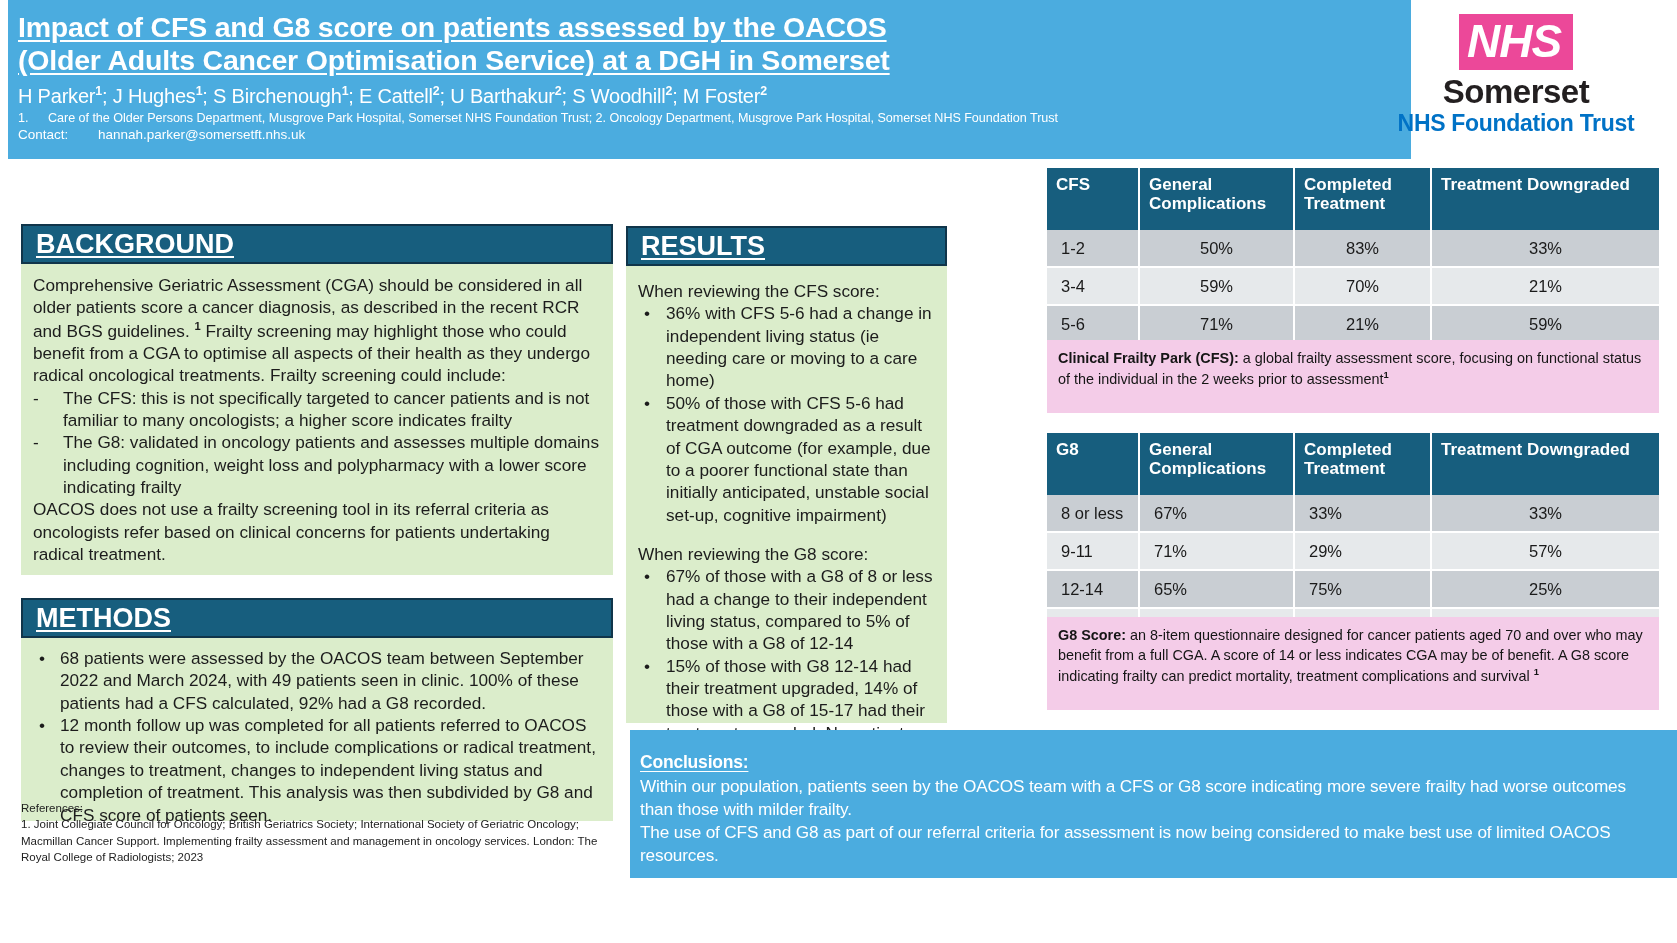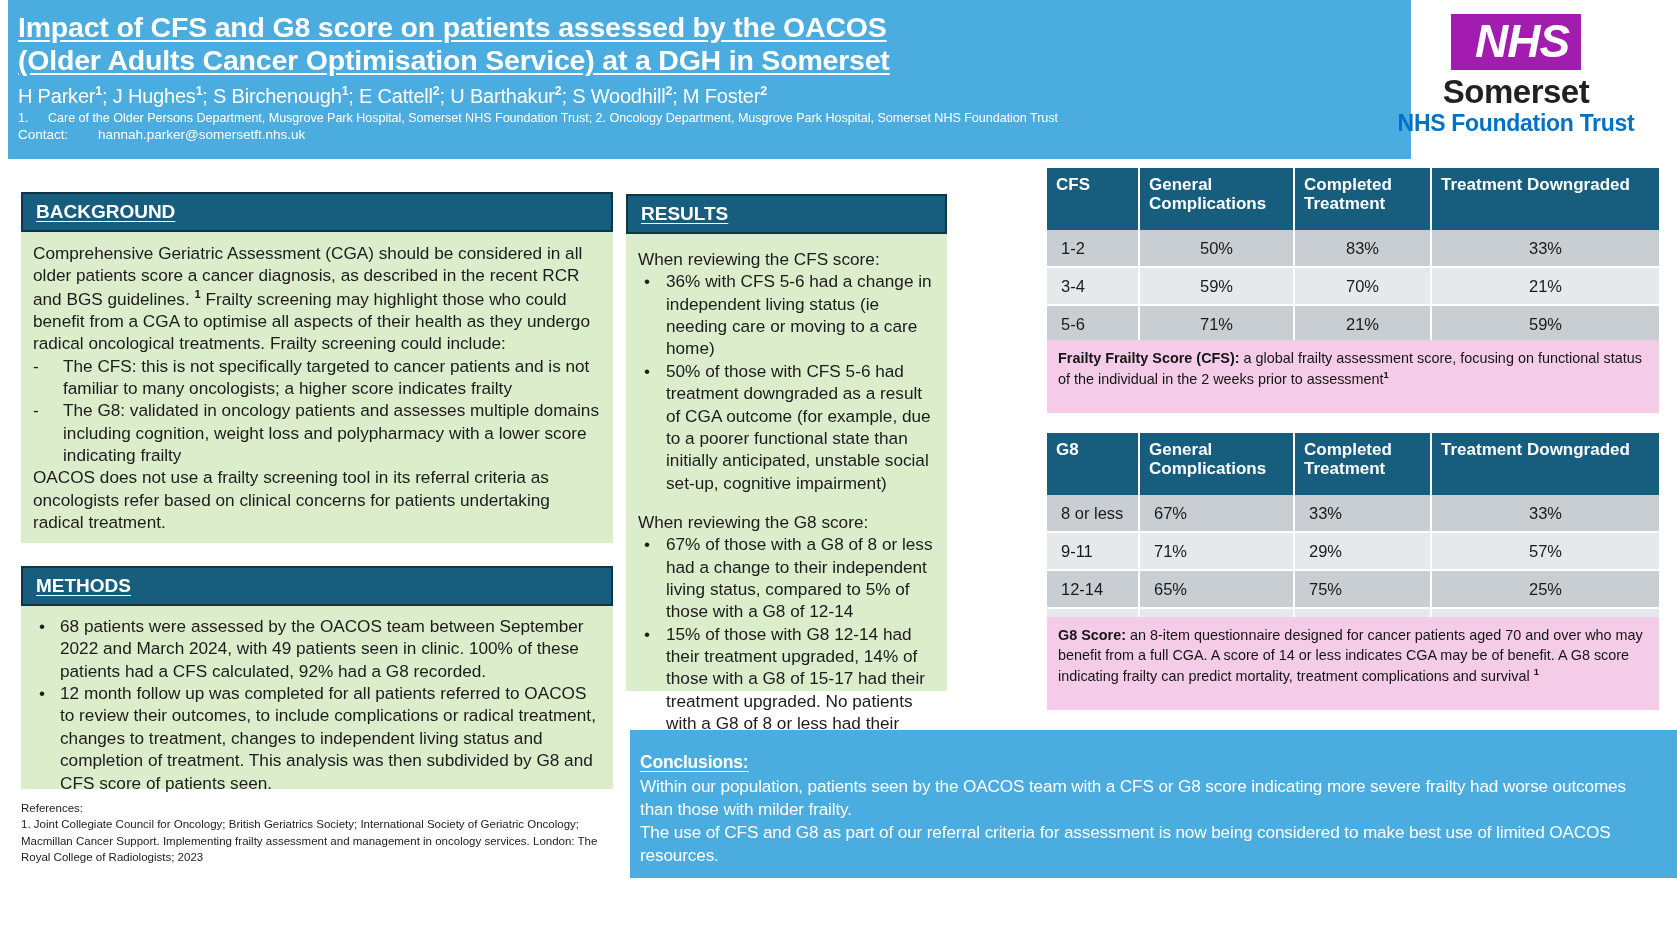--- a/index.html
+++ b/index.html
@@ -64,29 +64,29 @@
   
   .nhs-logo {
     position: absolute;
     right: 26px;
     top: 14px;
     width: 270px;
     text-align: center;
   }
   .nhs-badge {
     display: inline-block;
-    background: #a21caf;
+    background: #ec4899;
     color: #ffffff;
     font-family: "Liberation Sans", sans-serif;
     font-weight: bold;
     font-style: italic;
     font-size: 46px;
     line-height: 1.0;
     letter-spacing: -1px;
-    padding: 4px 12px 6px 24px;
+    padding: 4px 12px 6px 8px;
   }
   .nhs-trustname {
     color: #231f20;
     font-size: 33px;
     font-weight: bold;
     line-height: 1.1;
     margin-top: 4px;
     letter-spacing: -0.5px;
   }
   .nhs-trustsub {
@@ -96,26 +96,27 @@
     line-height: 1.1;
     margin-top: 1px;
     letter-spacing: -0.3px;
   }
 
   
   .sec-head {
     background: #175E7E;
     border: 2px solid #10354a;
     color: #ffffff;
-    font-size: 19px;
+    font-size: 27px;
     font-weight: bold;
     box-sizing: border-box;
     display: flex;
     align-items: center;
     padding-left: 13px;
+    margin-top: 32px;
   }
   .sec-head span {
     text-decoration: underline;
     text-underline-offset: 3px;
   }
   .sec-body {
     background: #DBEDCB;
     box-sizing: border-box;
     padding: 10px 13px 10px 12px;
     font-size: 17.2px;
@@ -364,21 +365,21 @@
         <td class="ta-l">5-6</td>
         <td class="ta-c">71%</td>
         <td class="ta-c">21%</td>
         <td class="ta-c">59%</td>
       </tr>
     </tbody>
   </table>
 </div>
 
 <div id="cfs-def" class="defbox">
-  <b>Frailty Frailty Score (CFS):</b><span> a global frailty assessment score, focusing on functional status of the individual in the 2 weeks prior to assessment</span><sup>1</sup>
+  <b>Clinical Frailty Park (CFS):</b><span> a global frailty assessment score, focusing on functional status of the individual in the 2 weeks prior to assessment</span><sup>1</sup>
 </div>
 
 <div id="g8-table-wrap">
   <table class="data-table">
     <colgroup>
         <col style="width:92px">
         <col style="width:155px">
         <col style="width:137px">
         <col style="width:auto">
       </colgroup>

